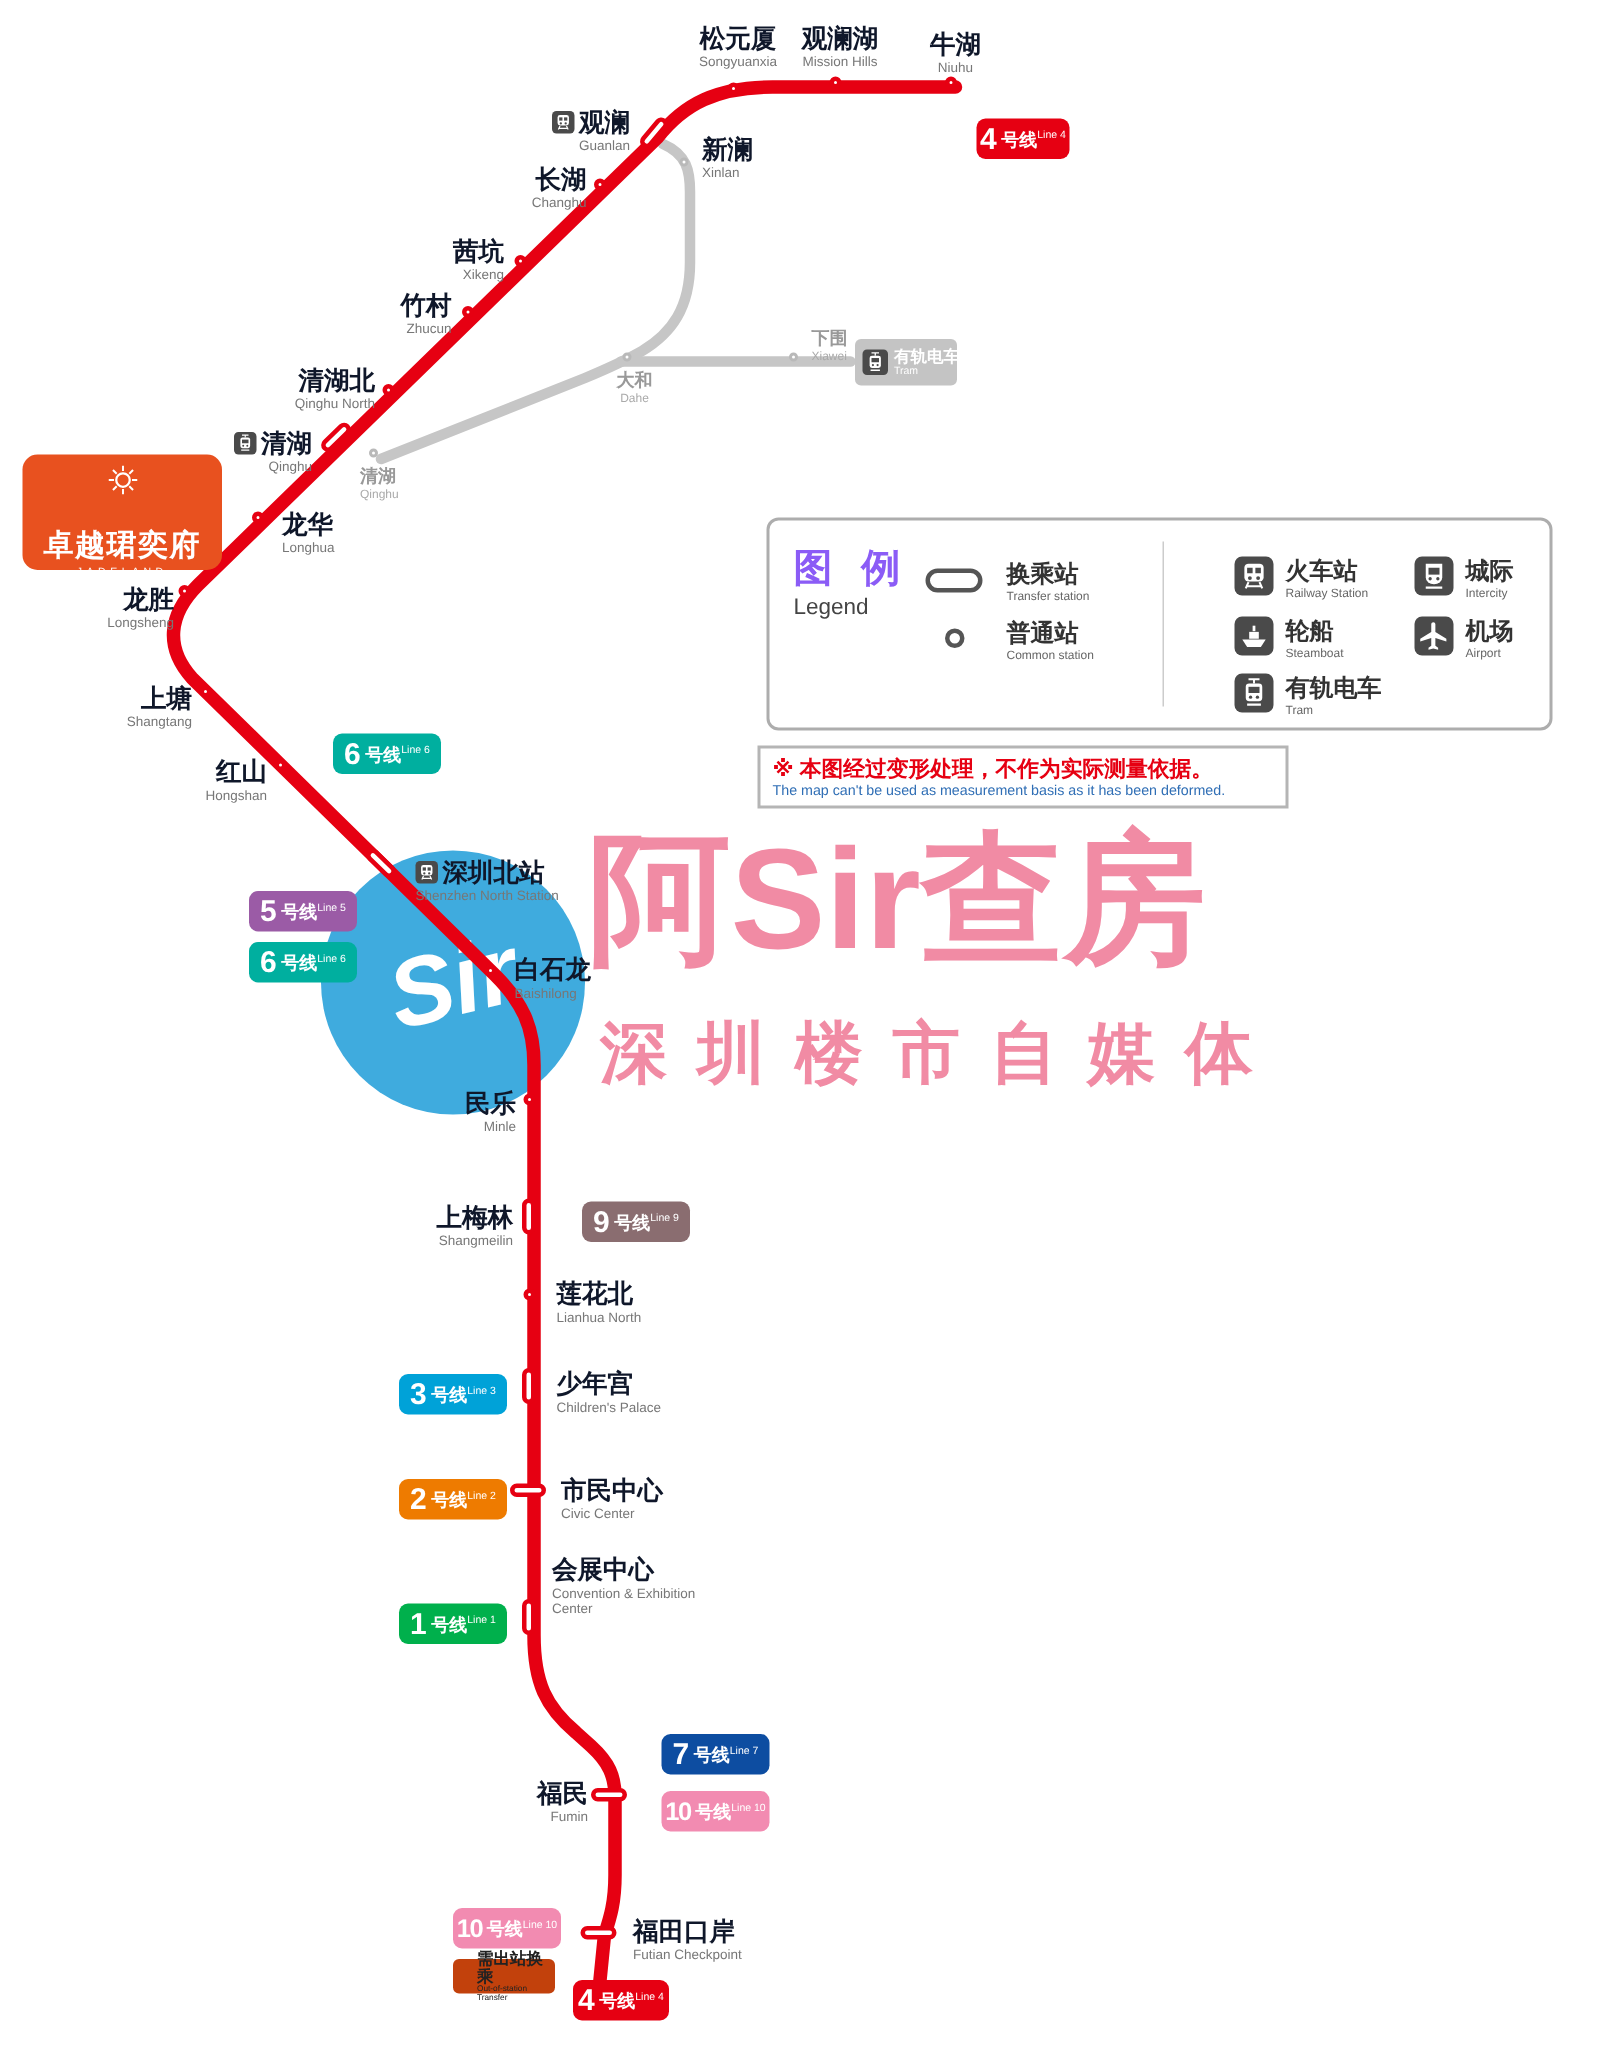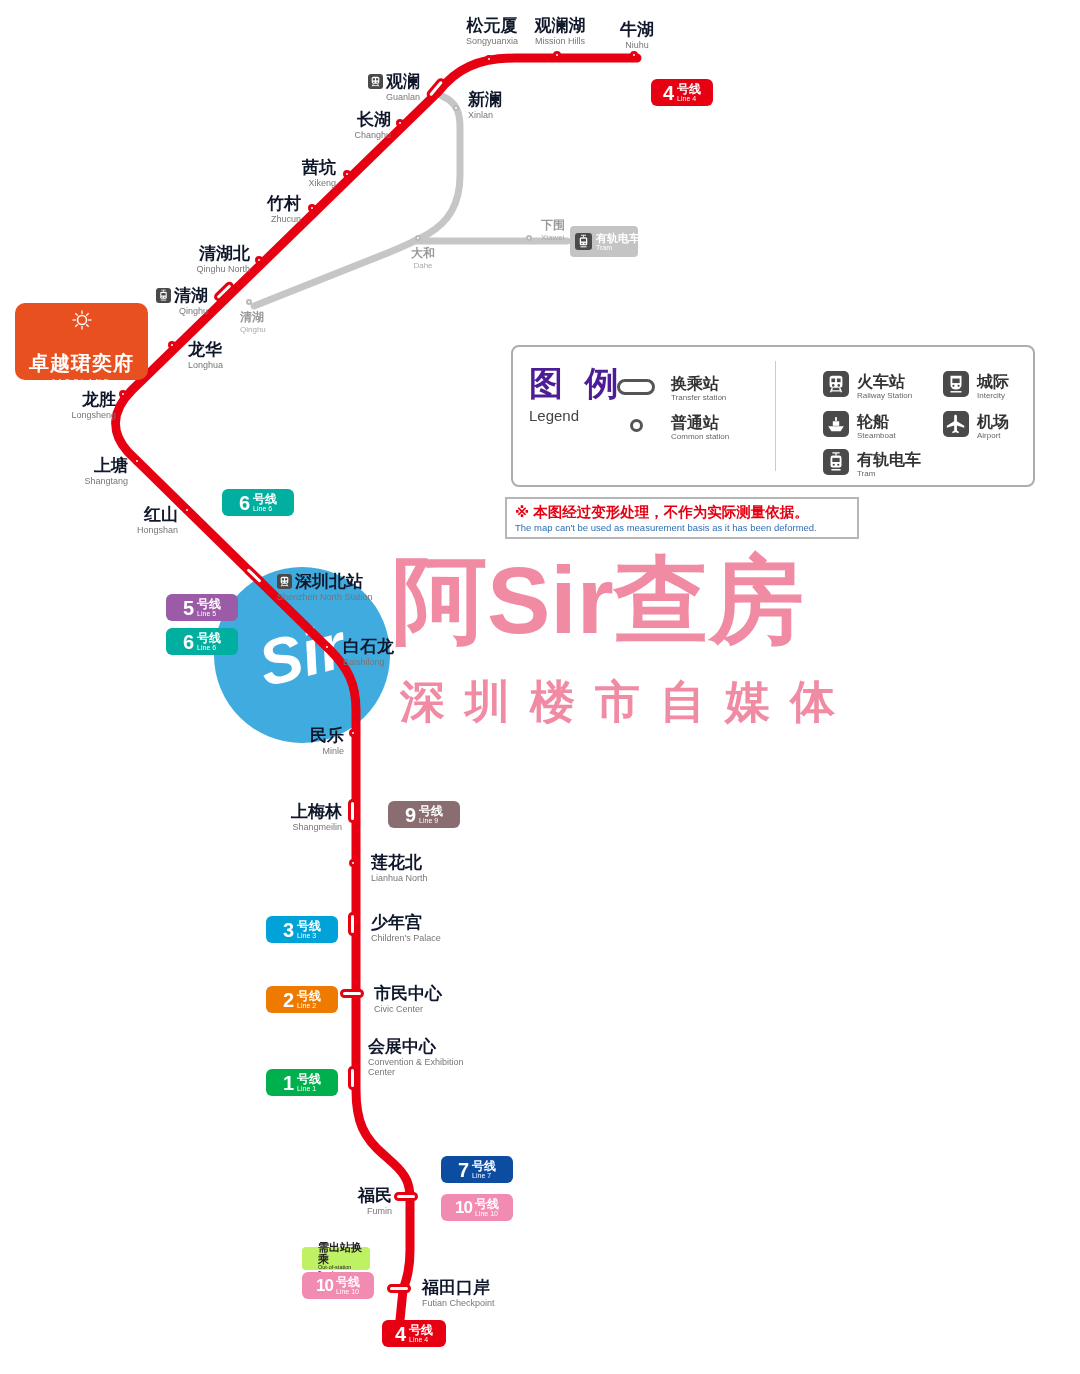--- a/index.html
+++ b/index.html
@@ -25,35 +25,35 @@
   .st.ra{text-align:right}
   .st.ca{text-align:center}
   .st.gray .zh{font-size:12px;color:#999}
   .st.gray .en{font-size:8px;color:#aaa}
   .mini-ic{display:inline-block;width:15px;height:15px;background:#4a4a4a;border-radius:3px;vertical-align:-2px;margin-right:3px;padding:1px}
   .mini-ic svg{display:block;width:100%;height:100%}
   
   .badge{position:absolute;z-index:6;height:27px;width:72px;border-radius:6px;display:flex;align-items:center;justify-content:center;gap:3px;color:#fff}
   .b-num{font-size:20px;font-weight:bold;line-height:1}
   .badge.ten .b-num{font-size:17px;letter-spacing:-1px}
-  .b-col{display:flex;flex-direction:column;line-height:1}
+  .b-col{display:flex;line-height:1}
   .b-zh{font-size:12px;font-weight:bold}
   .b-en{font-size:7px}
   .badge.yellow{height:23px;width:68px;flex-direction:column;color:#222;border-radius:4px;gap:0}
   .y-zh{font-size:11px;font-weight:bold;line-height:1.1}
   .y-en{font-size:5.5px;line-height:1}
   
   .tram-box{position:absolute;left:570px;top:226px;width:68px;height:31px;background:#c4c4c4;border-radius:4px;display:flex;align-items:center;gap:4px;padding:2px 5px;z-index:5}
   .tram-box .tb-ic{width:17px;height:17px;background:#4a4a4a;border-radius:3px;padding:1px;flex:none}
   .tram-box .tb-ic svg{display:block;width:100%;height:100%}
   .tb-zh{font-size:11px;font-weight:bold;color:#fff;line-height:1.1;white-space:nowrap}
   .tb-en{font-size:7px;color:#fff;line-height:1}
   
   .legend{position:absolute;left:511px;top:345px;width:524px;height:142px;border:2px solid #adadad;border-radius:8px;background:#fff;z-index:6}
-  .lg-title-zh{font-size:34px;font-weight:bold;color:#4c1d95;letter-spacing:6px;white-space:nowrap}
+  .lg-title-zh{font-size:26px;font-weight:bold;color:#8b5cf6;letter-spacing:6px;white-space:nowrap}
   .lg-title-en{font-size:15px;color:#444}
   .lg-oval{width:38px;height:16px;border:3px solid #555;border-radius:9px;background:#fff}
   .lg-circle{width:13px;height:13px;border:3px solid #555;border-radius:50%;background:#fff}
   .lg-zh{font-size:16px;font-weight:bold;color:#333;white-space:nowrap;line-height:1.2}
   .lg-en{font-size:8px;color:#666;white-space:nowrap}
   .lg-ic{width:26px;height:26px;background:#4a4a4a;border-radius:5px;padding:2px}
   .lg-ic svg{display:block;width:100%;height:100%}
   
   .notice{position:absolute;left:505px;top:497px;width:354px;border:2px solid #b5b5b5;background:#fff;padding:4px 8px;z-index:6}
   .n-zh{color:#e60012;font-weight:bold;font-size:14.5px;white-space:nowrap}
@@ -322,21 +322,21 @@
         <span class="b-en">Line 7</span>
       </span>
     </div>
   <div class="badge ten" style="left: 441px; top: 1194px; background: rgb(242, 139, 177);">
       <span class="b-num">10</span>
       <span class="b-col">
         <span class="b-zh">号线</span>
         <span class="b-en">Line 10</span>
       </span>
     </div>
-  <div class="badge yellow" style="left: 302px; top: 1247px; background: #bef264; padding-left: 16px;">
+  <div class="badge yellow" style="left: 302px; top: 1306px; background: #c2410c; padding-left: 16px;">
       <span class="y-zh">需出站换乘</span>
       <span class="y-en">Out-of-station Transfer</span>
     </div>
   <div class="badge ten" style="left: 302px; top: 1272px; background: rgb(242, 139, 177);">
       <span class="b-num">10</span>
       <span class="b-col">
         <span class="b-zh">号线</span>
         <span class="b-en">Line 10</span>
       </span>
     </div>

